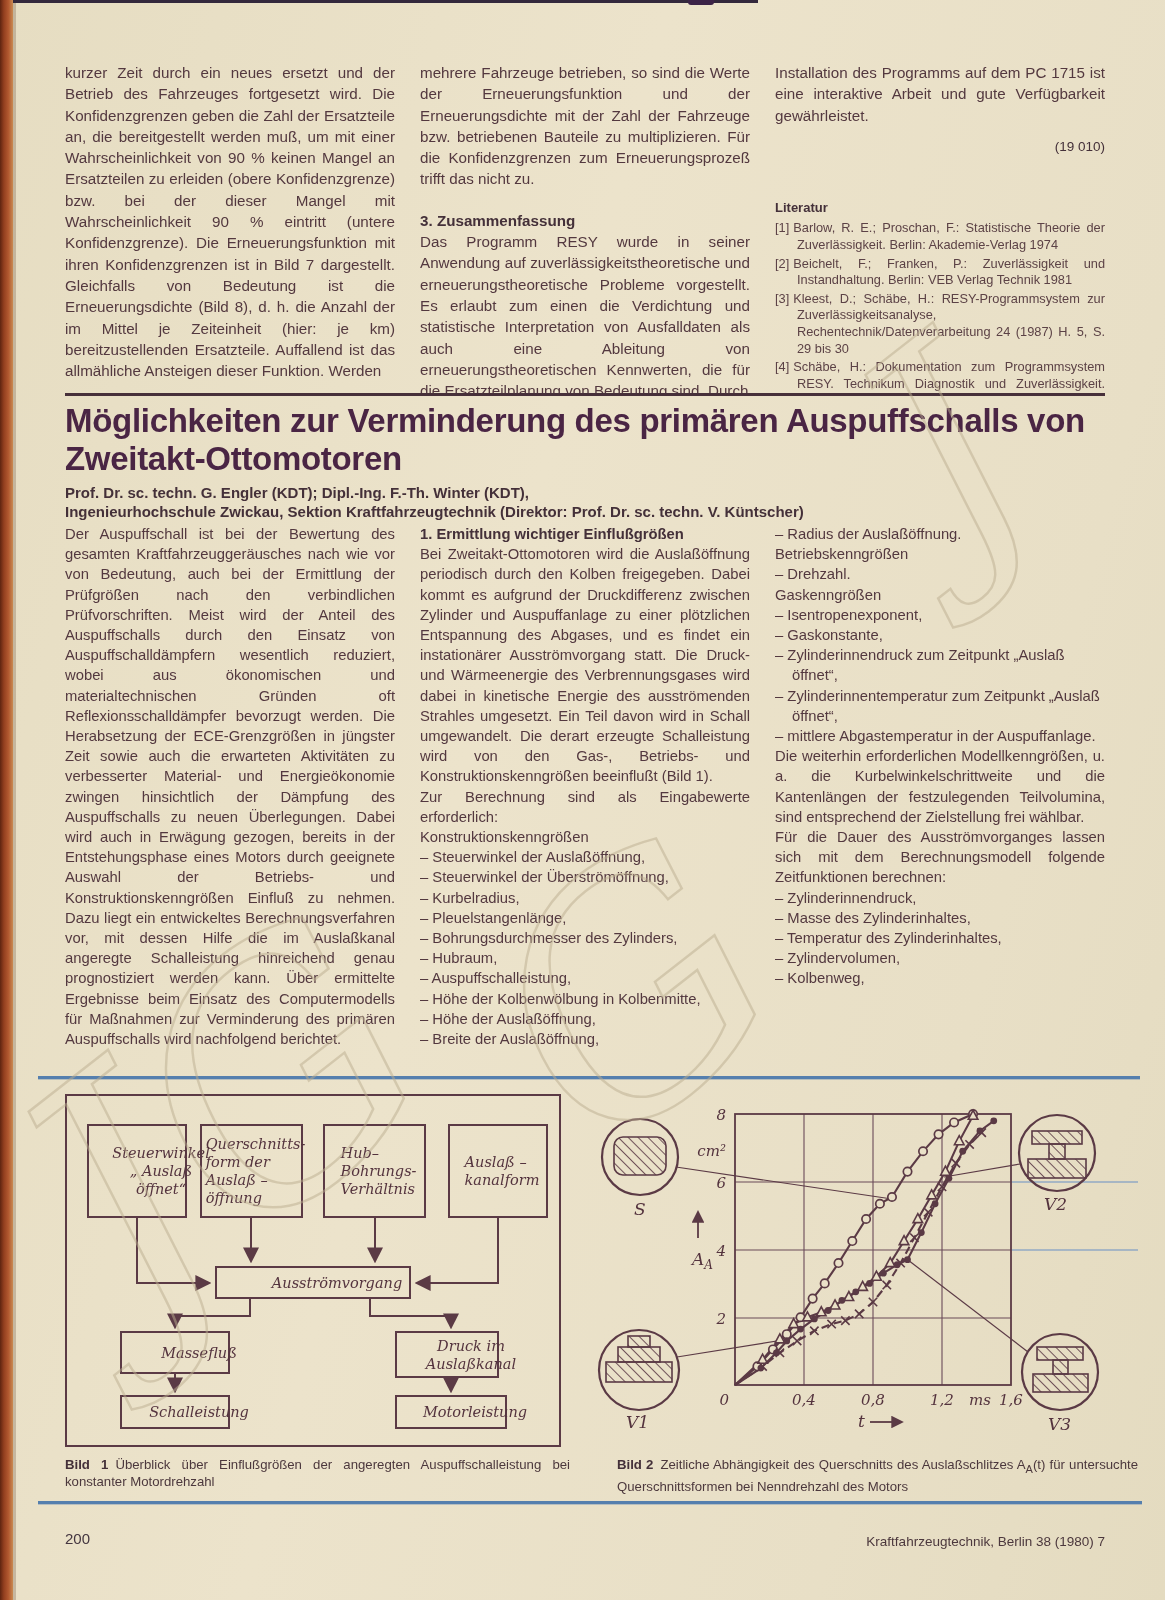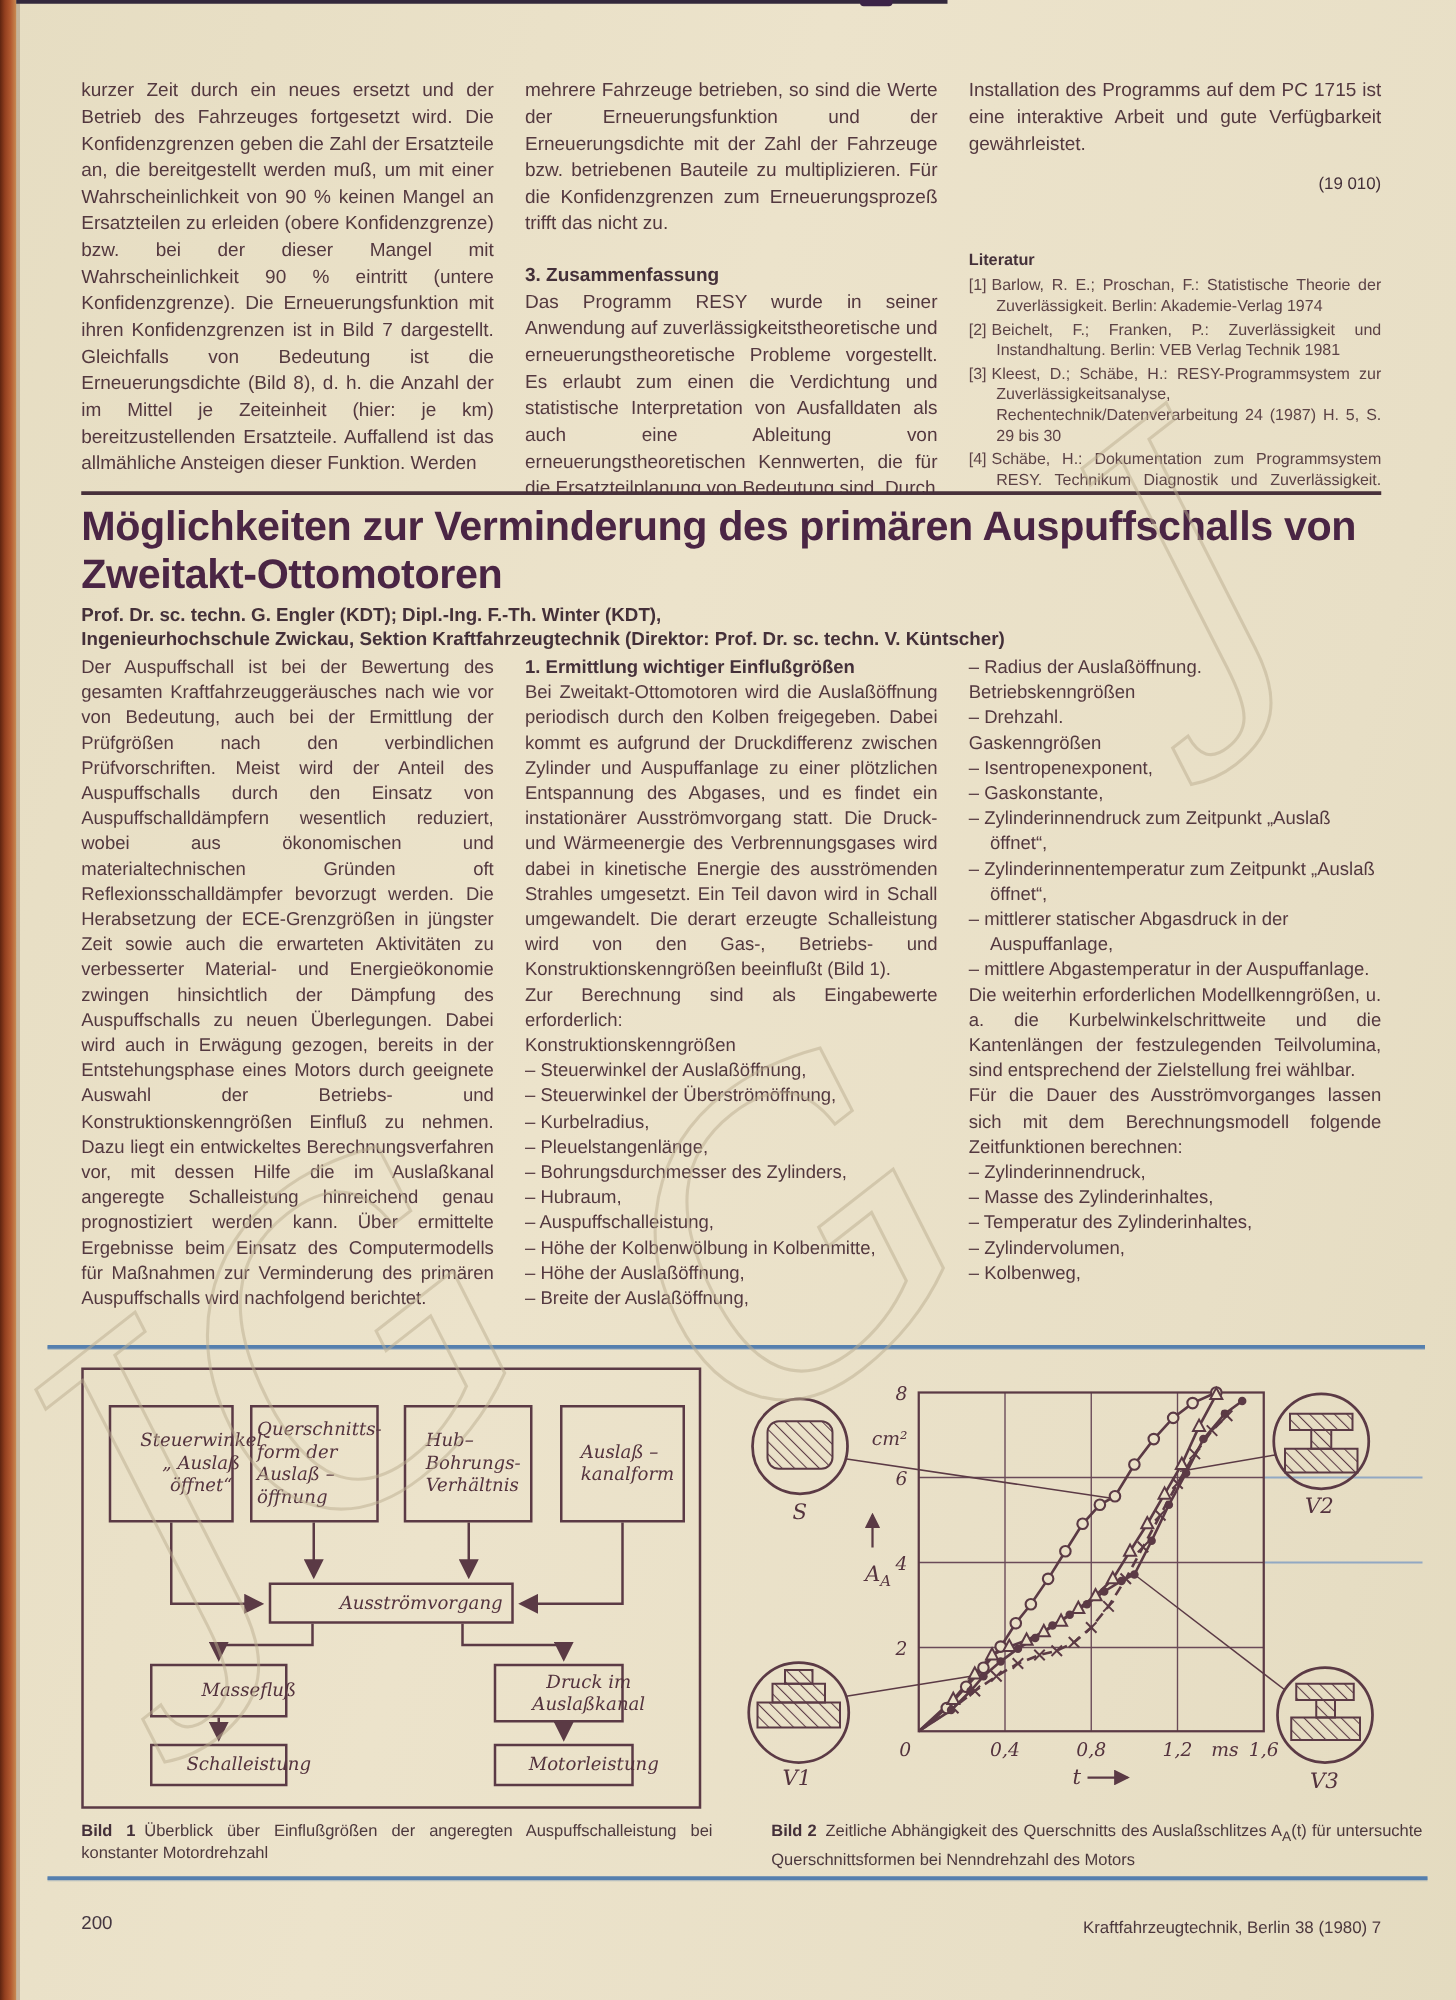--- a/index.html
+++ b/index.html
@@ -117,21 +117,20 @@
     </div>
     <div class="col">
       <div class="li">– Radius der Auslaßöffnung.</div>
       <div class="plainh">Betriebskenngrößen</div>
       <div class="li">– Drehzahl.</div>
       <div class="plainh">Gaskenngrößen</div>
       <div class="li">– Isentropenexponent,</div>
       <div class="li">– Gaskonstante,</div>
       <div class="li">– Zylinderinnendruck zum Zeitpunkt „Auslaß öffnet“,</div>
       <div class="li">– Zylinderinnentemperatur zum Zeitpunkt „Auslaß öffnet“,</div>
-      <div class="li">– mittlerer statischer Abgasdruck in der Auspuffanlage,</div>
       <div class="li">– mittlere Abgastemperatur in der Auspuffanlage.</div>
       <p>Die weiterhin erforderlichen Modellkenngrößen, u. a. die Kurbelwinkelschrittweite und die Kantenlängen der festzulegenden Teilvolumina, sind entsprechend der Zielstellung frei wählbar.</p>
       <p>Für die Dauer des Ausströmvorganges lassen sich mit dem Berechnungsmodell folgende Zeitfunktionen berechnen:</p>
       <div class="li">– Zylinderinnendruck,</div>
       <div class="li">– Masse des Zylinderinhaltes,</div>
       <div class="li">– Temperatur des Zylinderinhaltes,</div>
       <div class="li">– Zylindervolumen,</div>
       <div class="li">– Kolbenweg,</div>
     </div>
   </section>

